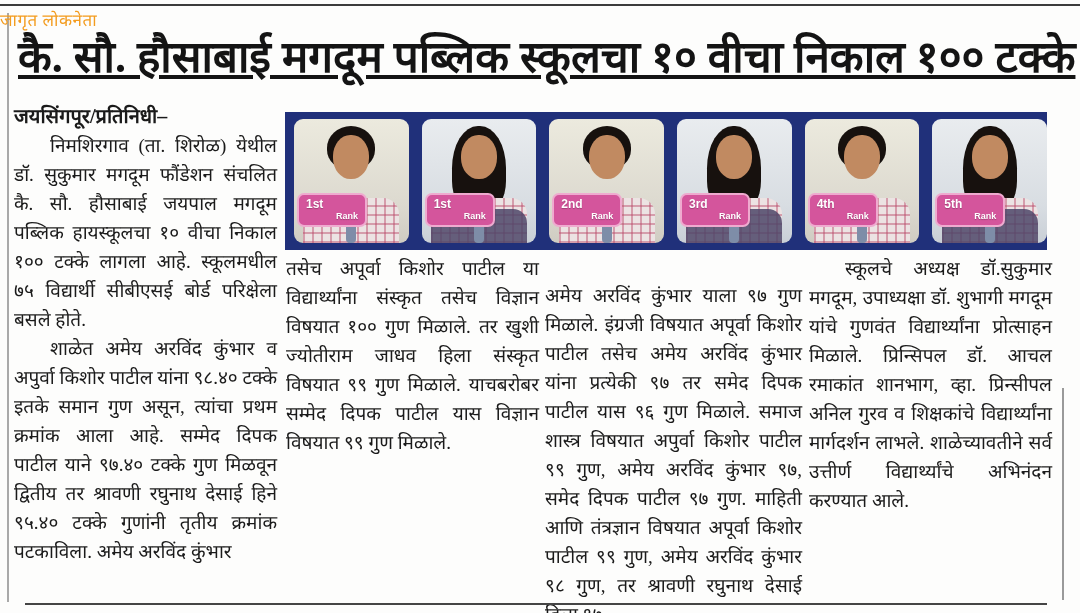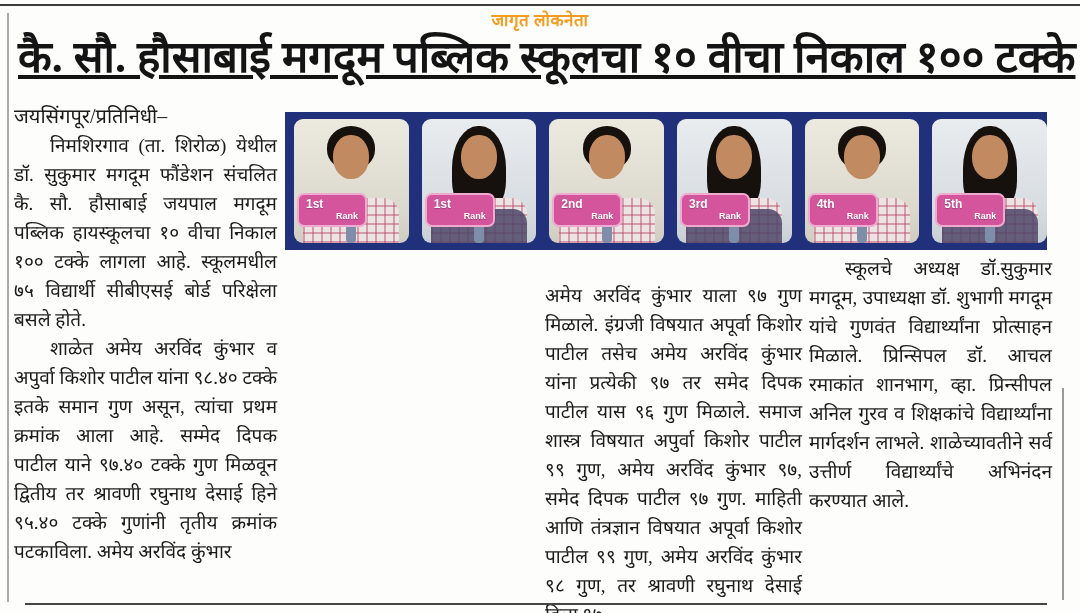--- a/index.html
+++ b/index.html
@@ -8,22 +8,22 @@
     overflow:hidden; font-family:"Liberation Serif", serif; color:#1a1a1a;
   }
   
   .top-rule    { position:absolute; top:4px; left:0; width:1080px; height:2px; background:#3c3c3c; }
   .left-border { position:absolute; top:13px; left:7px; width:2px; height:589px; background:#a9a9a9; }
   .bottom-rule { position:absolute; top:603px; left:25px; width:1022px; height:2px; background:#454545; }
   .right-rule  { position:absolute; top:388px; left:1062px; width:2px; height:212px; background:#9a9a9a; }
 
   
   .masthead {
-    position:absolute; top:8px; left:0; width:100%; text-align:center;
-    font-size:17px; font-weight:bold; color:#f39c1f; letter-spacing:.5px;
+    position:absolute; top:8px; left:0; width:100%; text-align:left;
+    font-size:17px; font-weight:normal; color:#f39c1f; letter-spacing:.5px;
   }
   .headline {
     position:absolute; top:30px; left:18px; width:1046px; margin:0;
     font-size:44px; font-weight:800; color:#141414; line-height:1.25;
     text-align:justify; text-align-last:justify; white-space:nowrap;text-decoration:underline;
   }
 
   
   .strip {
     position:absolute; left:285px; top:112px; width:762px; height:138px;
@@ -59,21 +59,21 @@
   .badge .rank       { display:block; font-size:12px; font-weight:bold; }
   .badge .rank-label { display:block; font-size:9px;  font-weight:bold; margin-top:2px;margin-left:30px; }
 
   
   .col { position:absolute; font-size:19px; line-height:29px; text-align:justify; }
   .col p { margin:0; }
   .col1 { left:14px;  top:102px; width:263px; }
   .col2 { left:286px; top:254px; width:253px; }
   .col3 { left:545px; top:254px; width:257px;margin-top:27px; }
   .col4 { left:809px; top:254px; width:243px; }
-  .dateline { font-weight:normal; font-size:20px; text-align:left; }
+  .dateline { font-weight:bold; font-size:20px; text-align:left; }
   .indent { text-indent:1.9em; }
 </style>
 </head>
 <body>
 
 <div class="page">
 
   <div class="top-rule"></div>
   <div class="left-border"></div>
 
@@ -157,20 +157,21 @@
 
   </div>
 
   <div class="col col1">
     <p class="dateline">जयसिंगपूर/प्रतिनिधी–</p>
     <p class="indent">निमशिरगाव (ता. शिरोळ) येथील डॉ. सुकुमार मगदूम फौंडेशन संचलित कै. सौ. हौसाबाई जयपाल मगदूम पब्लिक हायस्कूलचा १० वीचा निकाल १०० टक्के लागला आहे. स्कूलमधील ७५ विद्यार्थी सीबीएसई बोर्ड परिक्षेला बसले होते.</p>
     <p class="indent">शाळेत अमेय अरविंद कुंभार व अपुर्वा किशोर पाटील यांना ९८.४० टक्के इतके समान गुण असून, त्यांचा प्रथम क्रमांक आला आहे. सम्मेद दिपक पाटील याने ९७.४० टक्के गुण मिळवून द्वितीय तर श्रावणी रघुनाथ देसाई हिने ९५.४० टक्के गुणांनी तृतीय क्रमांक पटकाविला. अमेय अरविंद कुंभार</p>
   </div>
 
   <div class="col col2">
+    <p>तसेच अपूर्वा किशोर पाटील या विद्यार्थ्यांना संस्कृत तसेच विज्ञान विषयात १०० गुण मिळाले. तर खुशी ज्योतीराम जाधव हिला संस्कृत विषयात ९९ गुण मिळाले. याचबरोबर सम्मेद दिपक पाटील यास विज्ञान विषयात ९९ गुण मिळाले.</p>
   </div>
 
   <div class="col col3">
     <p>अमेय अरविंद कुंभार याला ९७ गुण मिळाले. इंग्रजी विषयात अपूर्वा किशोर पाटील तसेच अमेय अरविंद कुंभार यांना प्रत्येकी ९७ तर समेद दिपक पाटील यास ९६ गुण मिळाले. समाज शास्त्र विषयात अपुर्वा किशोर पाटील ९९ गुण, अमेय अरविंद कुंभार ९७, समेद दिपक पाटील ९७ गुण. माहिती आणि तंत्रज्ञान विषयात अपूर्वा किशोर पाटील ९९ गुण, अमेय अरविंद कुंभार ९८ गुण, तर श्रावणी रघुनाथ देसाई हिला ९७</p>
   </div>
 
   <div class="col col4">
     <p class="indent">स्कूलचे अध्यक्ष डॉ.सुकुमार मगदूम, उपाध्यक्षा डॉ. शुभागी मगदूम यांचे गुणवंत विद्यार्थ्यांना प्रोत्साहन मिळाले. प्रिन्सिपल डॉ. आचल रमाकांत शानभाग, व्हा. प्रिन्सीपल अनिल गुरव व शिक्षकांचे विद्यार्थ्यांना मार्गदर्शन लाभले. शाळेच्यावतीने सर्व उत्तीर्ण विद्यार्थ्यांचे अभिनंदन करण्यात आले.</p>
   </div>
 

